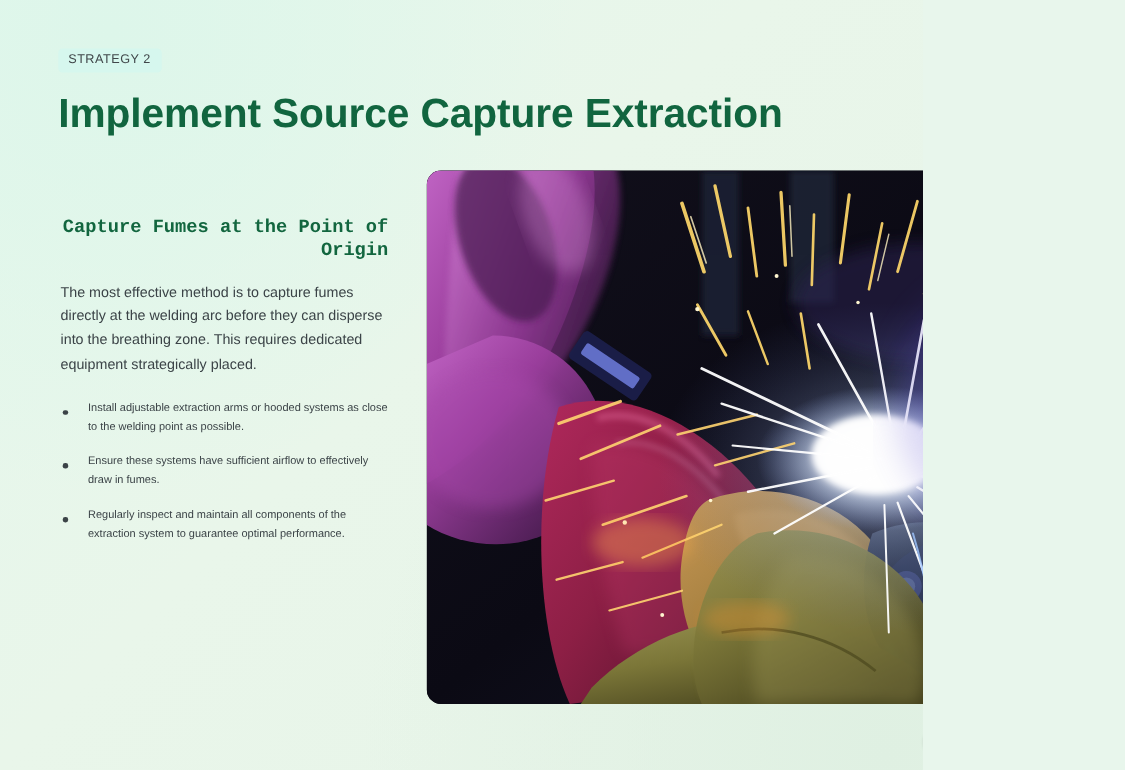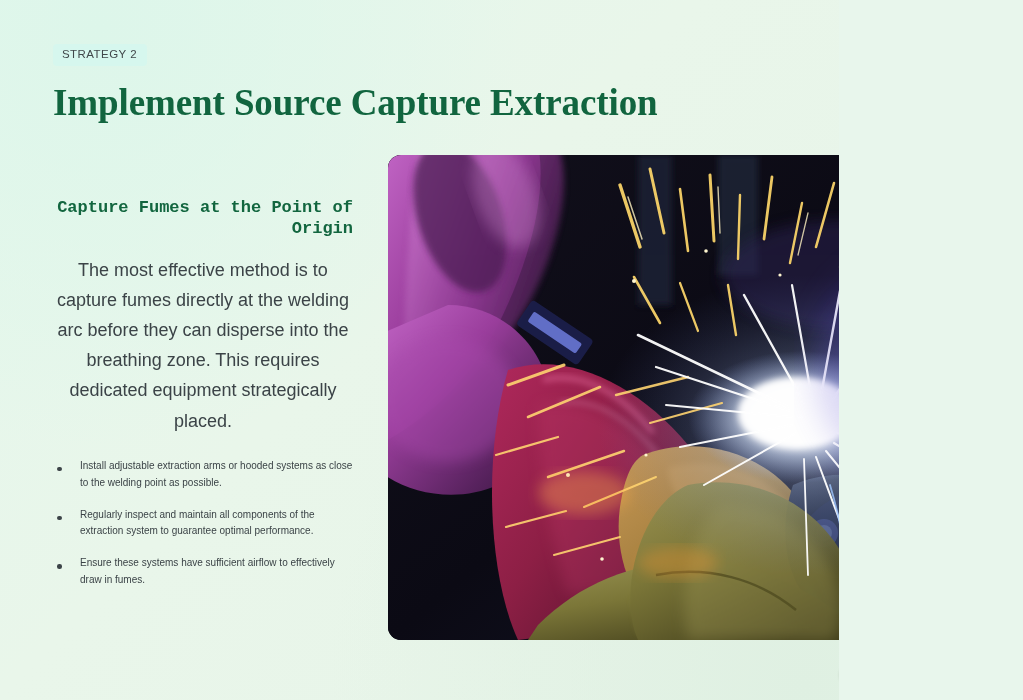--- a/index.html
+++ b/index.html
@@ -38,21 +38,21 @@
     color: #40474a;
     font-size: 11.5px;
     letter-spacing: 0.45px;
     padding: 5px 10px 5px 9px;
     border-radius: 4px;
     line-height: 1;
     white-space: nowrap;
   }
   .slide-title {
     margin-top: 16px;
-    font-family: Liberation Serif, serif;
+    font-family: Liberation Sans, sans-serif;
     font-weight: 700;
     font-size: 37px;
     line-height: 1.12;
     color: #11653f;
     letter-spacing: -0.1px;
     white-space: nowrap;
   }
 
   
   .left-col {
@@ -64,25 +64,24 @@
   .subhead {
     font-family: Liberation Mono, monospace;
     font-weight: 700;
     font-size: 17px;
     line-height: 1.25;
     color: #12663f;
     margin: 0 0 15px 0;
     text-align: right;
   }
   .body-text {
-    font-size: 18px;
+    font-size: 13px;
     line-height: 1.68;
     color: #3b4347;
     margin: 2px;
-    text-align: center;
   }
   .bullets {
     list-style: none;
     margin: 22px 0 0 0;
     padding: 0;
   }
   .bullet {
     position: relative;
     padding-left: 27px;
     font-size: 10px;
@@ -155,25 +154,25 @@
   <div class="left-col">
     <h2 class="subhead">Capture Fumes at the Point of Origin</h2>
     <p class="body-text">The most effective method is to capture fumes directly at the welding arc before they can disperse into the breathing zone. This requires dedicated equipment strategically placed.</p>
     <ul class="bullets">
       <li class="bullet">
         <span class="dot"></span>
         <span>Install adjustable extraction arms or hooded systems as close to the welding point as possible.</span>
       </li>
       <li class="bullet">
         <span class="dot"></span>
-        <span>Regularly inspect and maintain all components of the extraction system to guarantee optimal performance.</span>
+        <span>Ensure these systems have sufficient airflow to effectively draw in fumes.</span>
       </li>
       <li class="bullet">
         <span class="dot"></span>
-        <span>Ensure these systems have sufficient airflow to effectively draw in fumes.</span>
+        <span>Regularly inspect and maintain all components of the extraction system to guarantee optimal performance.</span>
       </li>
     </ul>
   </div>
 
   <div class="photo">
     <svg viewBox="0 0 581 485" preserveAspectRatio="none">
       <defs>
         <radialGradient id="arcGlow" cx="0.5" cy="0.5" r="0.5">
           <stop offset="0%" stop-color="#ffffff" stop-opacity="1"></stop>
           <stop offset="35%" stop-color="#fdfdff" stop-opacity="0.95"></stop>

